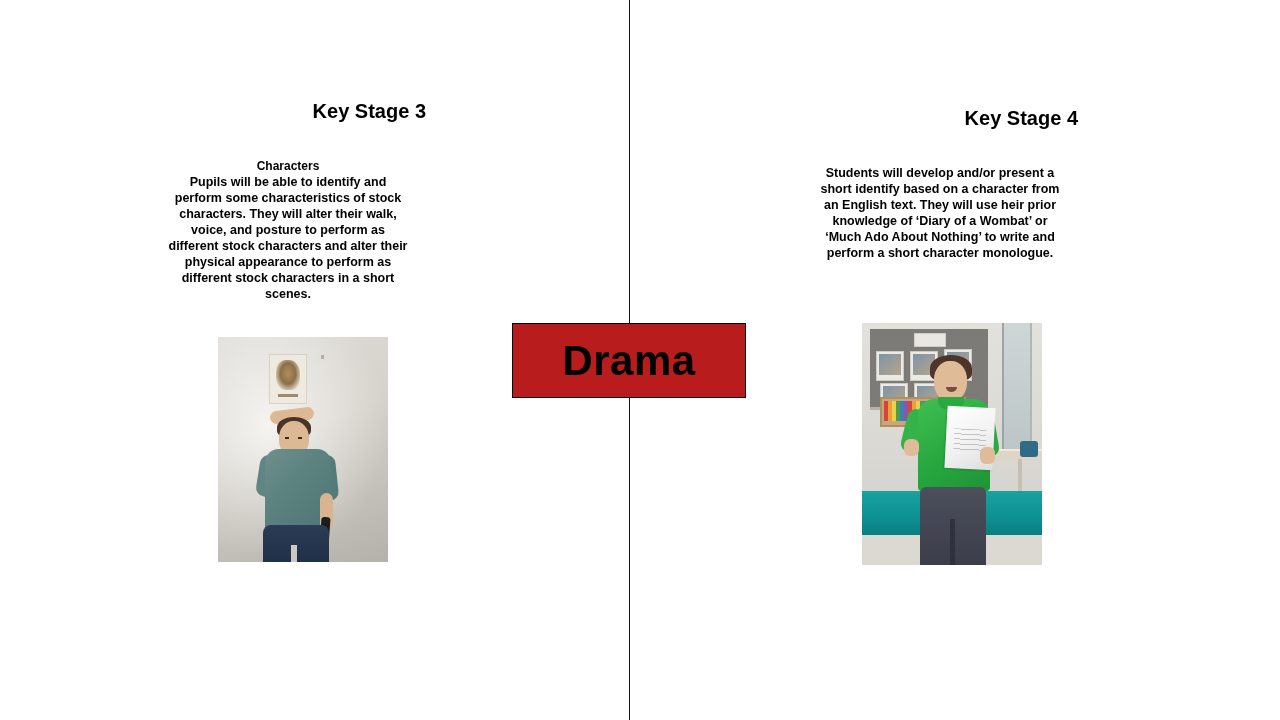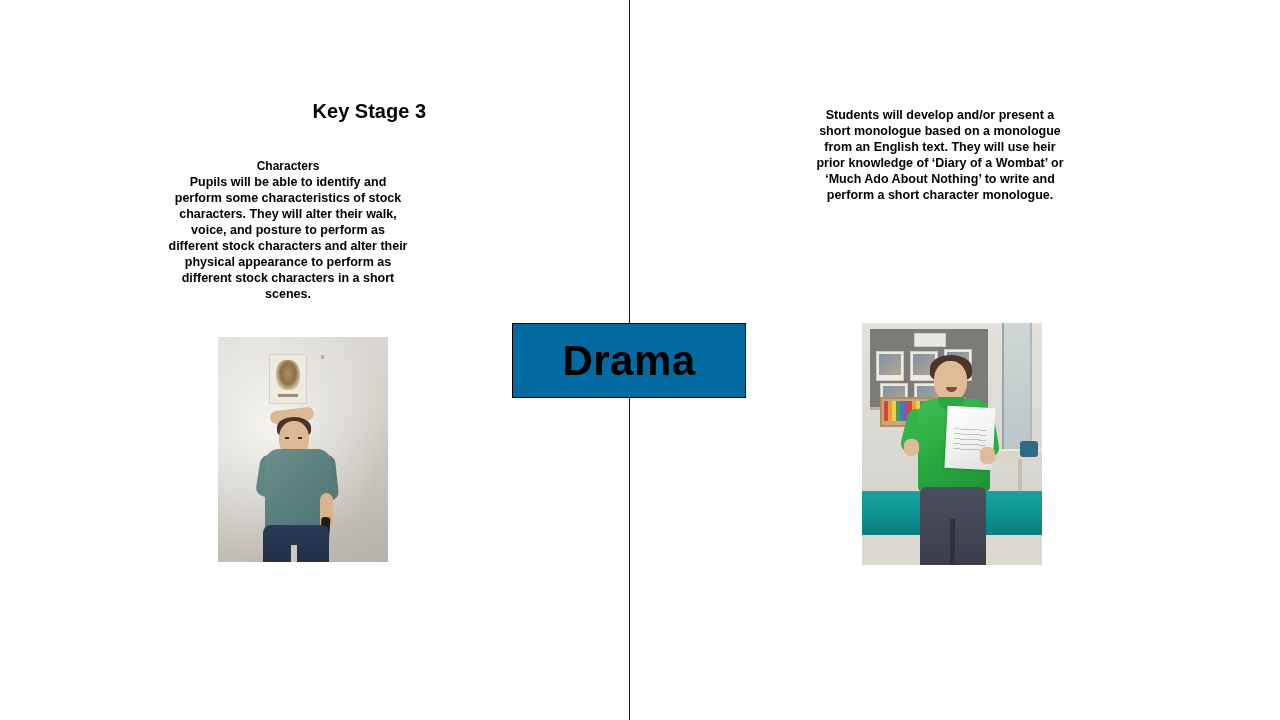--- a/index.html
+++ b/index.html
@@ -27,21 +27,21 @@
   }
 
   
   .center-box {
     position: absolute;
     left: 512px;
     top: 323px;
     width: 234px;
     height: 75px;
     border: 1px solid #000000;
-    background: #0369a1;
+    background: #b91c1c;
     box-sizing: border-box;
     display: flex;
     align-items: center;
     justify-content: center;
     z-index: 5;
   }
   .center-box-label {
     font-size: 42px;
     font-weight: bold;
     letter-spacing: 0.5px;
@@ -392,21 +392,22 @@
   <div class="p1-prop"></div>
   <div class="p1-shorts"></div>
   <div class="p1-leg-gap"></div>
 </div>
 
 <div class="center-box">
   <span class="center-box-label">Drama</span>
 </div>
 
 <div class="column col-right">
-  <div class="topic-body">Students will develop and/or present a short monologue based on a monologue from an English text. They will use heir prior knowledge of ‘Diary of a Wombat’ or ‘Much Ado About Nothing’ to write and perform a short character monologue.</div>
+  <div class="stage-heading">Key Stage 4</div>
+  <div class="topic-body">Students will develop and/or present a short identify based on a character from an English text. They will use heir prior knowledge of ‘Diary of a Wombat’ or ‘Much Ado About Nothing’ to write and perform a short character monologue.</div>
 </div>
 
 <div class="photo photo-right">
   <div class="cl-wall"></div>
   <div class="cl-door"></div>
   <div class="cl-board">
     <div class="cl-board-note"></div>
     <div class="cl-pic" style="left:6px;  top:22px; width:26px; height:28px;">
         <div class="cl-pic-inner"></div>
       </div>

